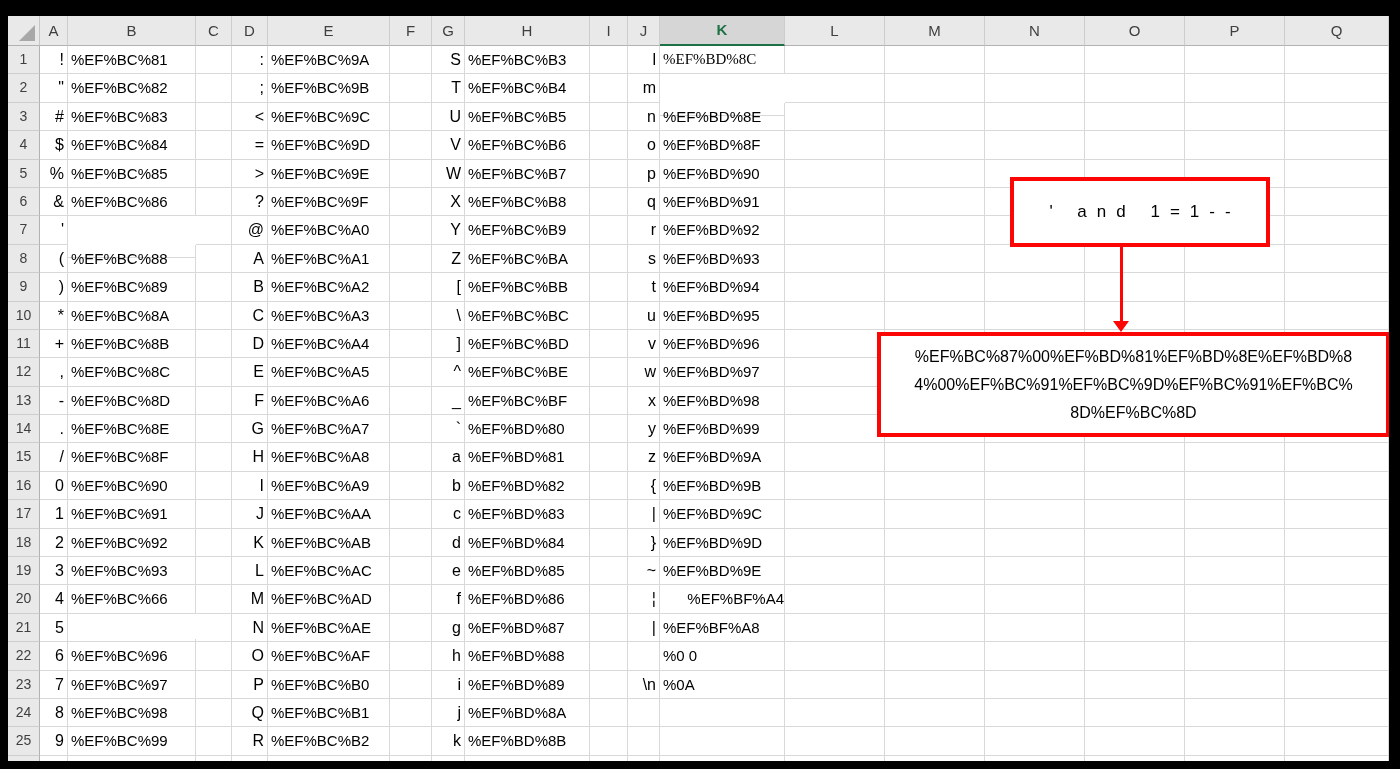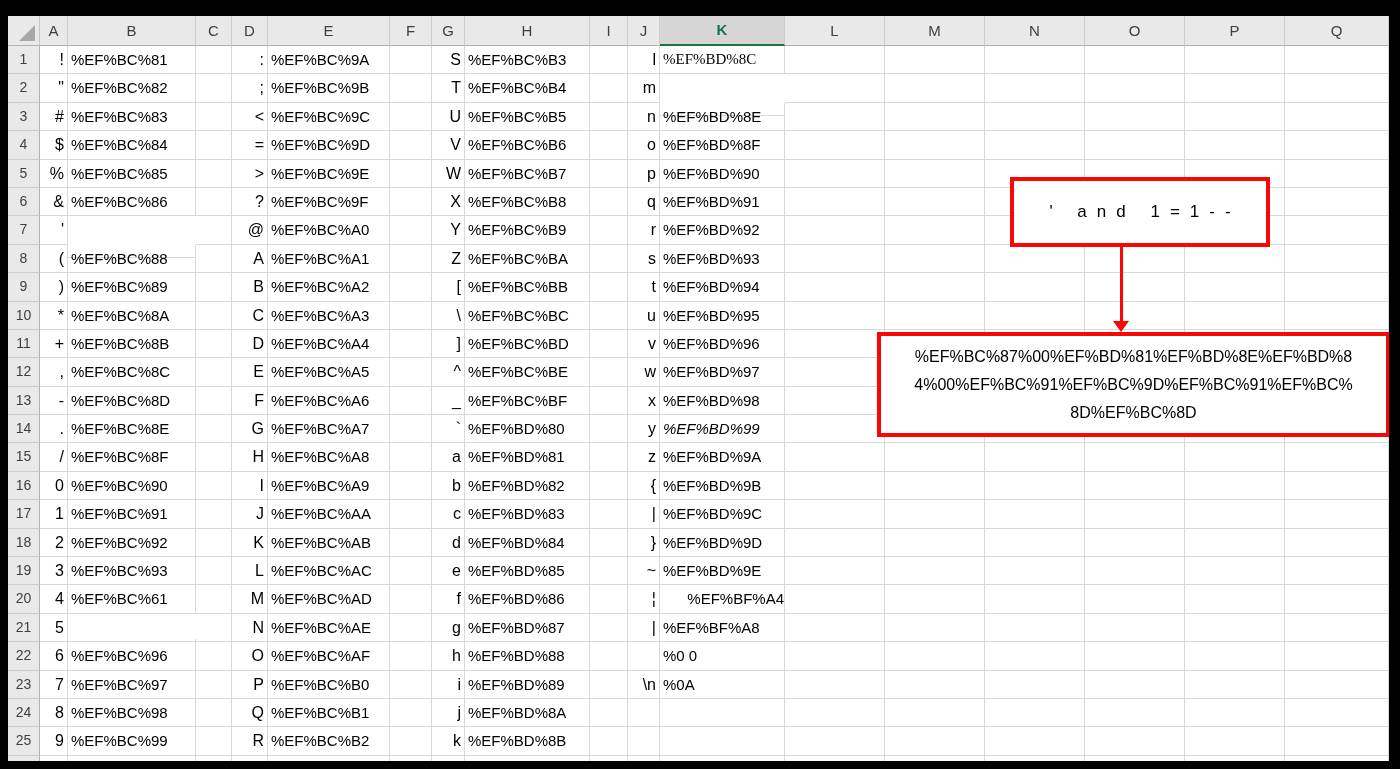--- a/index.html
+++ b/index.html
@@ -336,21 +336,21 @@
       <div class="cell t-char" style="width: 28px;">.</div>
       <div class="cell t-code" style="width: 128px;">%EF%BC%8E</div>
       <div class="cell" style="width: 36px;"></div>
       <div class="cell t-char" style="width: 36px;">G</div>
       <div class="cell t-code" style="width: 122px;">%EF%BC%A7</div>
       <div class="cell" style="width: 42px;"></div>
       <div class="cell t-char" style="width: 33px;">`</div>
       <div class="cell t-code" style="width: 125px;">%EF%BD%80</div>
       <div class="cell" style="width: 38px;"></div>
       <div class="cell t-char" style="width: 32px;">y</div>
-      <div class="cell t-code" style="width: 125px; font-style: italic;">%EF%BD%99</div>
+      <div class="cell t-code" style="width: 125px;">%EF%BD%99</div>
       <div class="cell" style="width: 100px;"></div>
       <div class="cell" style="width: 100px;"></div>
       <div class="cell" style="width: 100px;"></div>
       <div class="cell" style="width: 100px;"></div>
       <div class="cell" style="width: 100px;"></div>
       <div class="cell" style="width: 104px;"></div>
     </div>
     <div class="row">
       <div class="row-h">15</div>
       <div class="cell t-char" style="width: 28px;">/</div>
@@ -447,21 +447,21 @@
       <div class="cell" style="width: 100px;"></div>
       <div class="cell" style="width: 100px;"></div>
       <div class="cell" style="width: 100px;"></div>
       <div class="cell" style="width: 100px;"></div>
       <div class="cell" style="width: 100px;"></div>
       <div class="cell" style="width: 104px;"></div>
     </div>
     <div class="row">
       <div class="row-h">20</div>
       <div class="cell t-char" style="width: 28px;">4</div>
-      <div class="cell t-code" style="width: 128px;">%EF%BC%61</div>
+      <div class="cell t-code" style="width: 128px;">%EF%BC%66</div>
       <div class="cell" style="width: 36px;"></div>
       <div class="cell t-char" style="width: 36px;">M</div>
       <div class="cell t-code" style="width: 122px;">%EF%BC%AD</div>
       <div class="cell" style="width: 42px;"></div>
       <div class="cell t-char" style="width: 33px;">f</div>
       <div class="cell t-code" style="width: 125px;">%EF%BD%86</div>
       <div class="cell" style="width: 38px;"></div>
       <div class="cell t-char" style="width: 32px;">¦</div>
       <div class="cell t-code" style="width: 125px; text-align: right;">%EF%BF%A4</div>
       <div class="cell" style="width: 100px;"></div>

